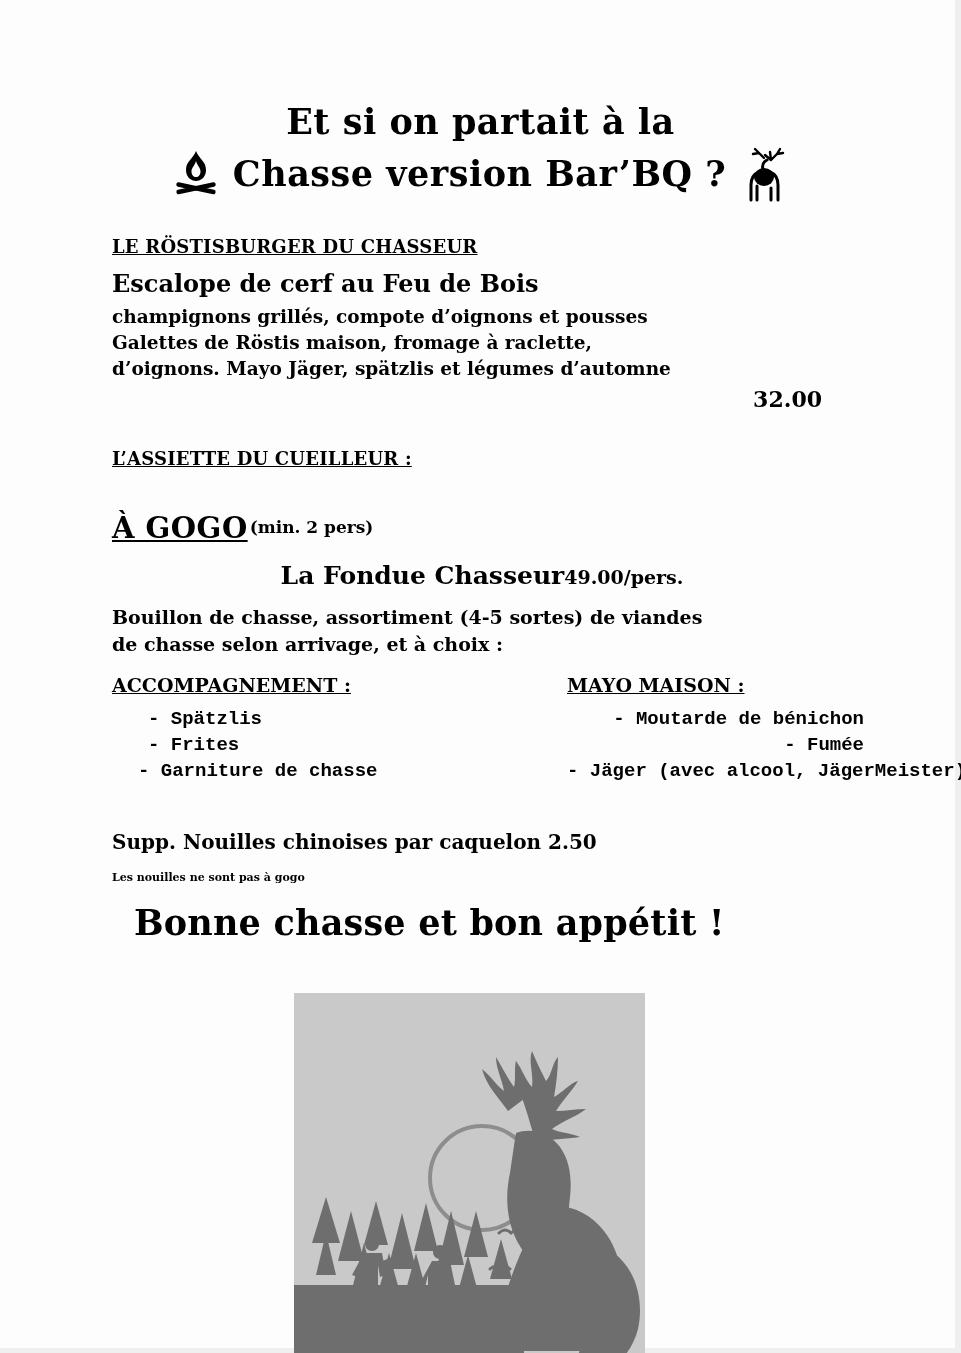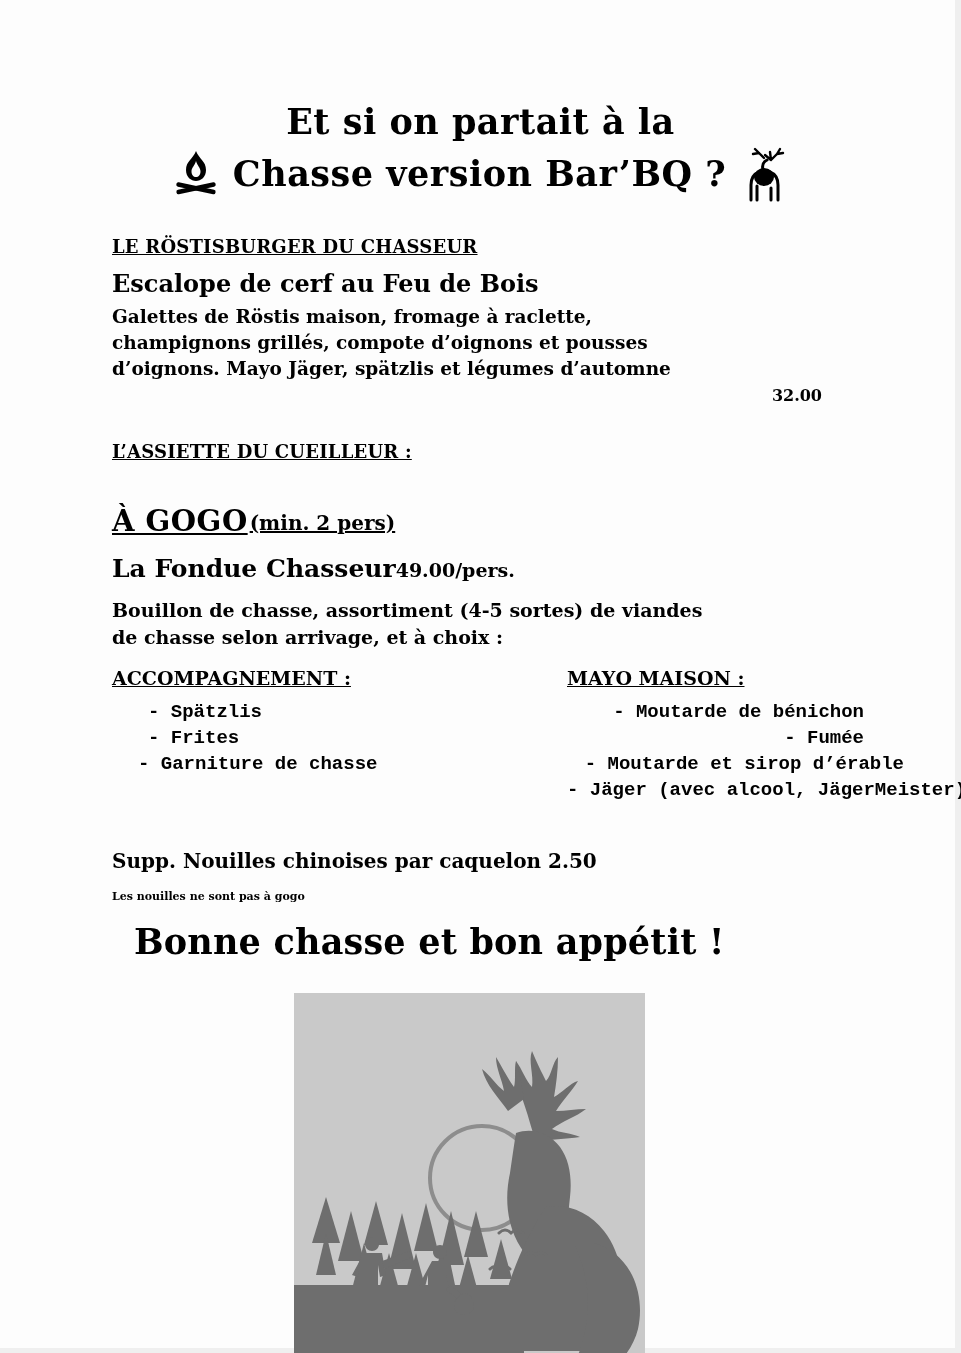--- a/index.html
+++ b/index.html
@@ -89,21 +89,21 @@
     margin: 0 0 6px 0;
   }
   .desc {
     font-size: 18.5px;
     font-weight: bold;
     line-height: 26px;
     margin: 0;
   }
   .price-right {
     text-align: right;
-    font-size: 16px;
+    font-size: 22px;
     font-weight: bold;
     margin-top: 4px;
     padding-right: 30px;
   }
 
   .block-2 { margin-top: 36px; }
   .row-desc-price {
     display: flex;
     justify-content: space-between;
     align-items: flex-end;
@@ -112,38 +112,37 @@
   .row-desc-price .price {
     font-size: 22px;
     font-weight: bold;
     padding-right: 30px;
     white-space: nowrap;
   }
 
   .block-3 { margin-top: 42px; }
   .gogo-head {
     display: flex;
-    align-items: flex-end;
+    align-items: center;
     gap: 2px;
   }
   .gogo-title {
     font-size: 29px;
     font-weight: bold;
     text-decoration: underline;
     letter-spacing: 0.5px;
   }
   .gogo-sub {
-    font-size: 20px;
+    font-size: 17px;
     font-weight: bold;
     padding-bottom: 3px;
-    text-decoration: underline;
   }
   .fondue-row {
     display: flex;
-    justify-content: flex-start;
+    justify-content: center;
     align-items: baseline;
     margin-top: 16px;
   }
   .fondue-name {
     font-size: 25px;
     font-weight: bold;
   }
   .fondue-price {
     font-size: 19px;
     font-weight: bold;
@@ -251,22 +250,22 @@
         </svg>
       </span>
     </div>
   </div>
 
   <div class="content">
 
     <section>
       <h2 class="section">LE RÖSTISBURGER DU CHASSEUR</h2>
       <p class="dish-name">Escalope de cerf au Feu de Bois</p>
+      <p class="desc">champignons grillés, compote d’oignons et pousses</p>
       <p class="desc">Galettes de Röstis maison, fromage à raclette,</p>
-      <p class="desc">champignons grillés, compote d’oignons et pousses</p>
       <p class="desc">d’oignons. Mayo Jäger, spätzlis et légumes d’automne</p>
       <div class="price-right">32.00</div>
     </section>
 
     <section class="block-2">
       <h2 class="section">L’ASSIETTE DU CUEILLEUR :</h2>
     </section>
 
     <section class="block-3">
       <div class="gogo-head">
@@ -291,21 +290,20 @@
             <li class="li-indent-1">-  Spätzlis</li>
             <li class="li-indent-2">-  Frites</li>
             <li class="li-indent-3">- Garniture de chasse</li>
           </ul>
         </div>
         <div class="col-right">
           <div class="col-head right">MAYO MAISON :</div>
           <ul class="plain mayo-list">
             <li class="m1">- Moutarde de bénichon</li>
             <li class="m2">- Fumée</li>
-            <li class="m3">- Moutarde et sirop d’érable</li>
             <li class="m4">- Jäger (avec alcool, JägerMeister)</li>
           </ul>
         </div>
       </div>
     </section>
 
     <div class="supp">Supp. Nouilles chinoises par caquelon 2.50</div>
     <div class="supp-note">Les nouilles ne sont pas à gogo</div>
 
     <div class="closing">Bonne chasse et bon appétit !</div>

